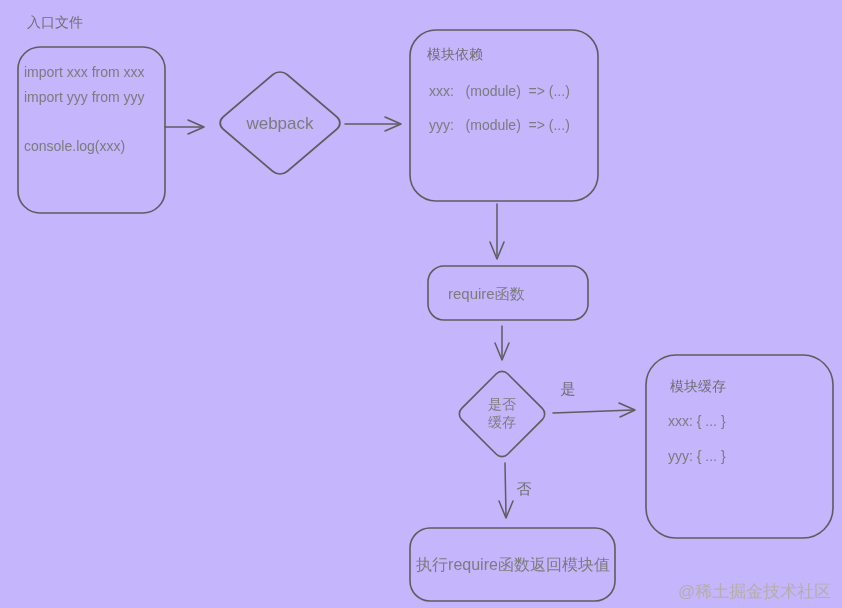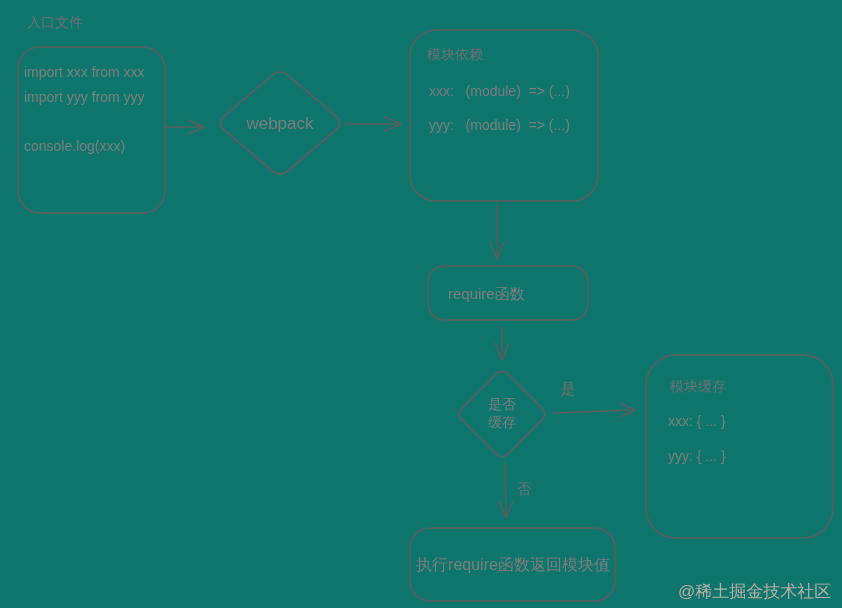--- a/index.html
+++ b/index.html
@@ -3,21 +3,21 @@
 <meta charset="utf-8">
 <style>
   html, body {
     margin: 0;
     padding: 0;
   }
   .canvas {
     position: relative;
     width: 842px;
     height: 608px;
-    background: #0f766e;
+    background: #c4b5fd;
     overflow: hidden;
     font-family: "Liberation Sans", sans-serif;
   }
   svg {
     position: absolute;
     top: 0;
     left: 0;
   }
   svg text {
     font-family: "Liberation Sans", sans-serif;

